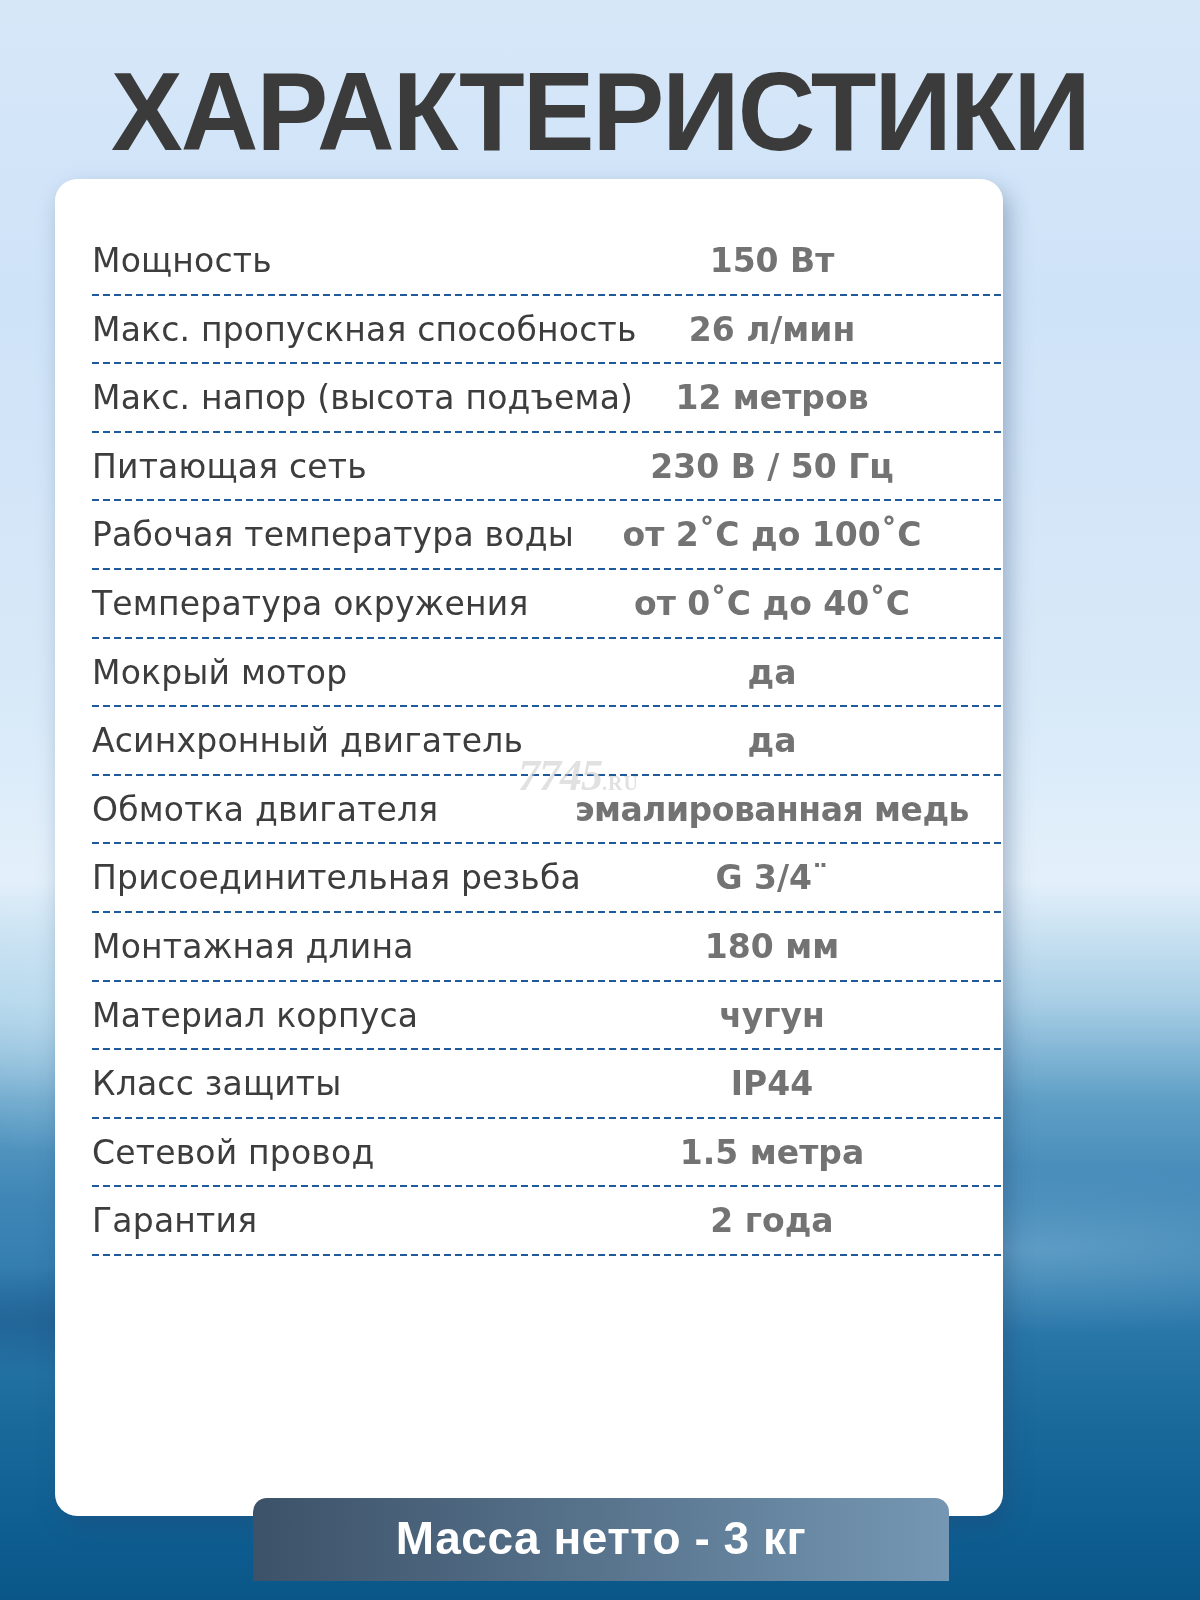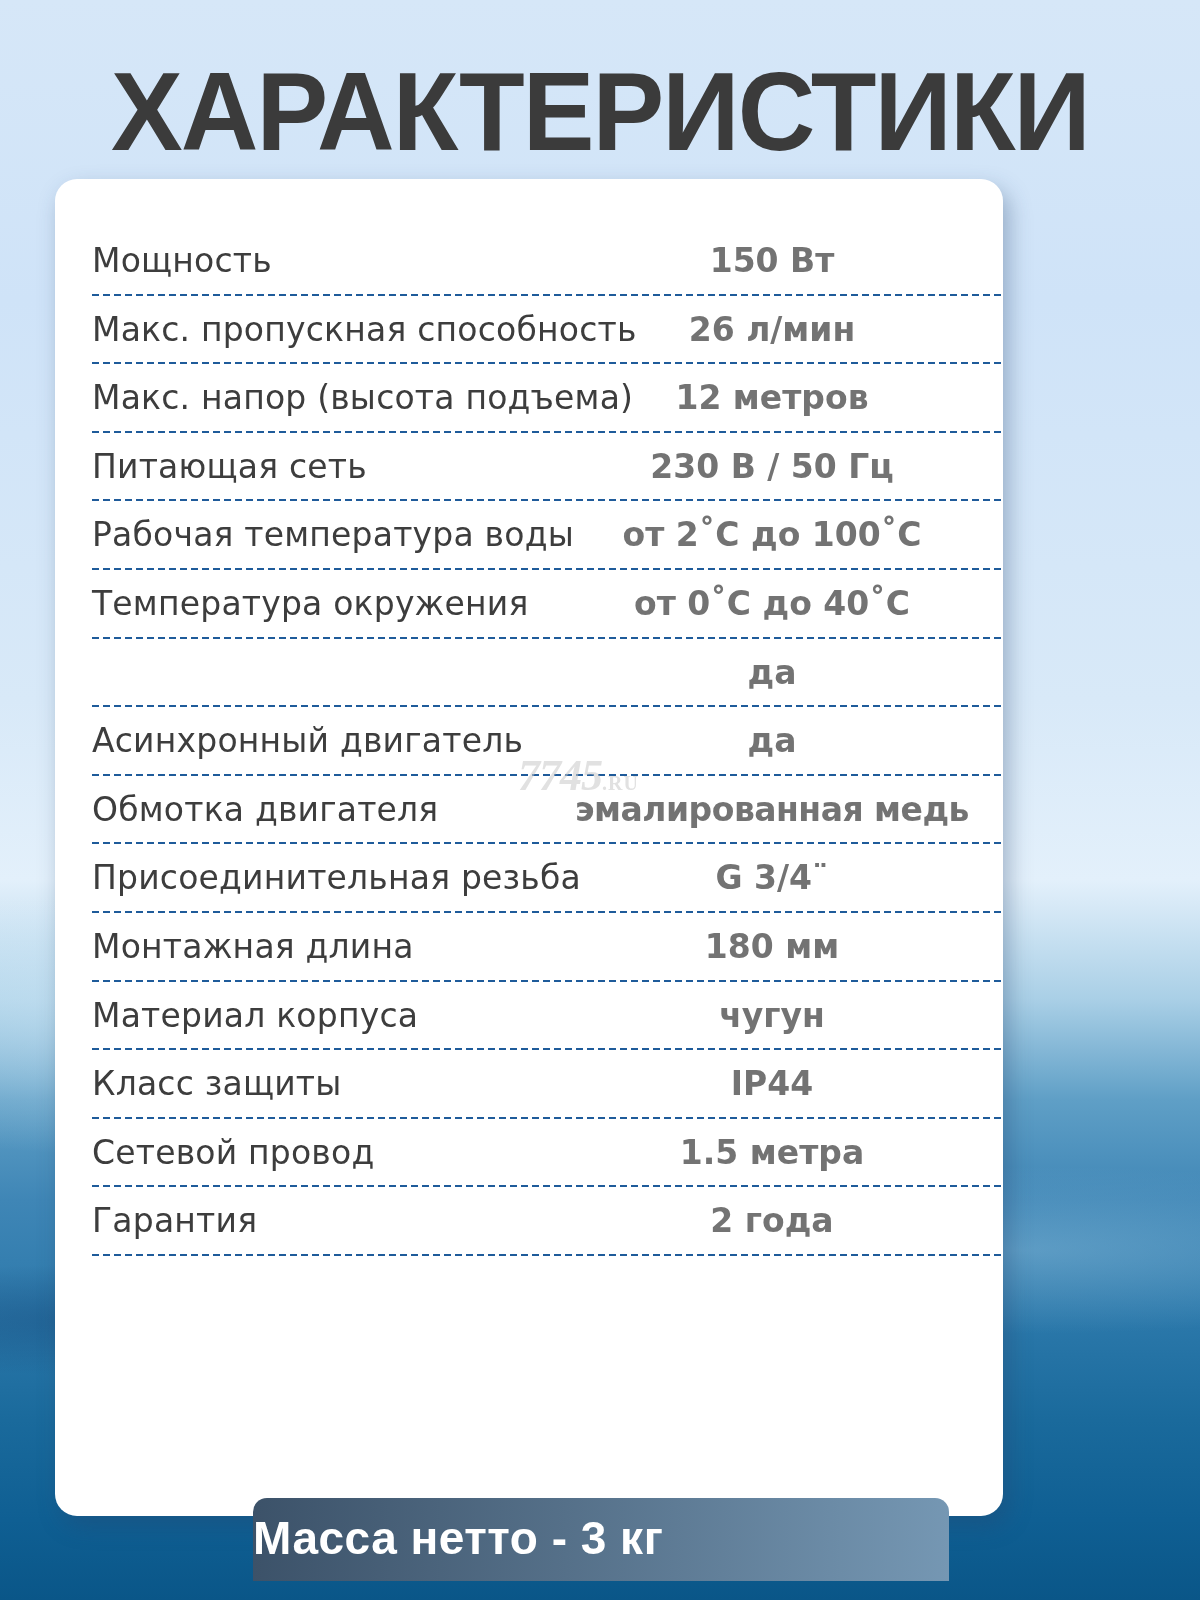--- a/index.html
+++ b/index.html
@@ -106,21 +106,21 @@
     }
     .mass-label {
       position: absolute;
       left: 253px;
       top: 1498px;
       width: 696px;
       height: 83px;
       border-radius: 14px 14px 0 0;
       background: linear-gradient(90deg, #3c5269 0%, #557089 45%, #7597b3 100%);
       color: #ffffff;
-      text-align: left;
+      text-align: center;
       font-family: "Liberation Sans", sans-serif;
       font-weight: 700;
       font-size: 46px;
       line-height: 80px;
       letter-spacing: 0.5px;
     }
     .watermark {
       position: absolute;
       left: 518px;
       top: 750px;
@@ -169,20 +169,21 @@
       <span class="label">Рабочая температура воды</span>
       <span class="value">от 2˚С до 100˚С</span>
       <div class="sep"></div>
     </div>
     <div class="row">
       <span class="label">Температура окружения</span>
       <span class="value">от 0˚С до 40˚С</span>
       <div class="sep"></div>
     </div>
     <div class="row">
+      <span class="label">Мокрый мотор</span>
       <span class="value">да</span>
       <div class="sep"></div>
     </div>
     <div class="row">
       <span class="label">Асинхронный двигатель</span>
       <span class="value">да</span>
       <div class="sep"></div>
     </div>
     <div class="row">
       <span class="label">Обмотка двигателя</span>

